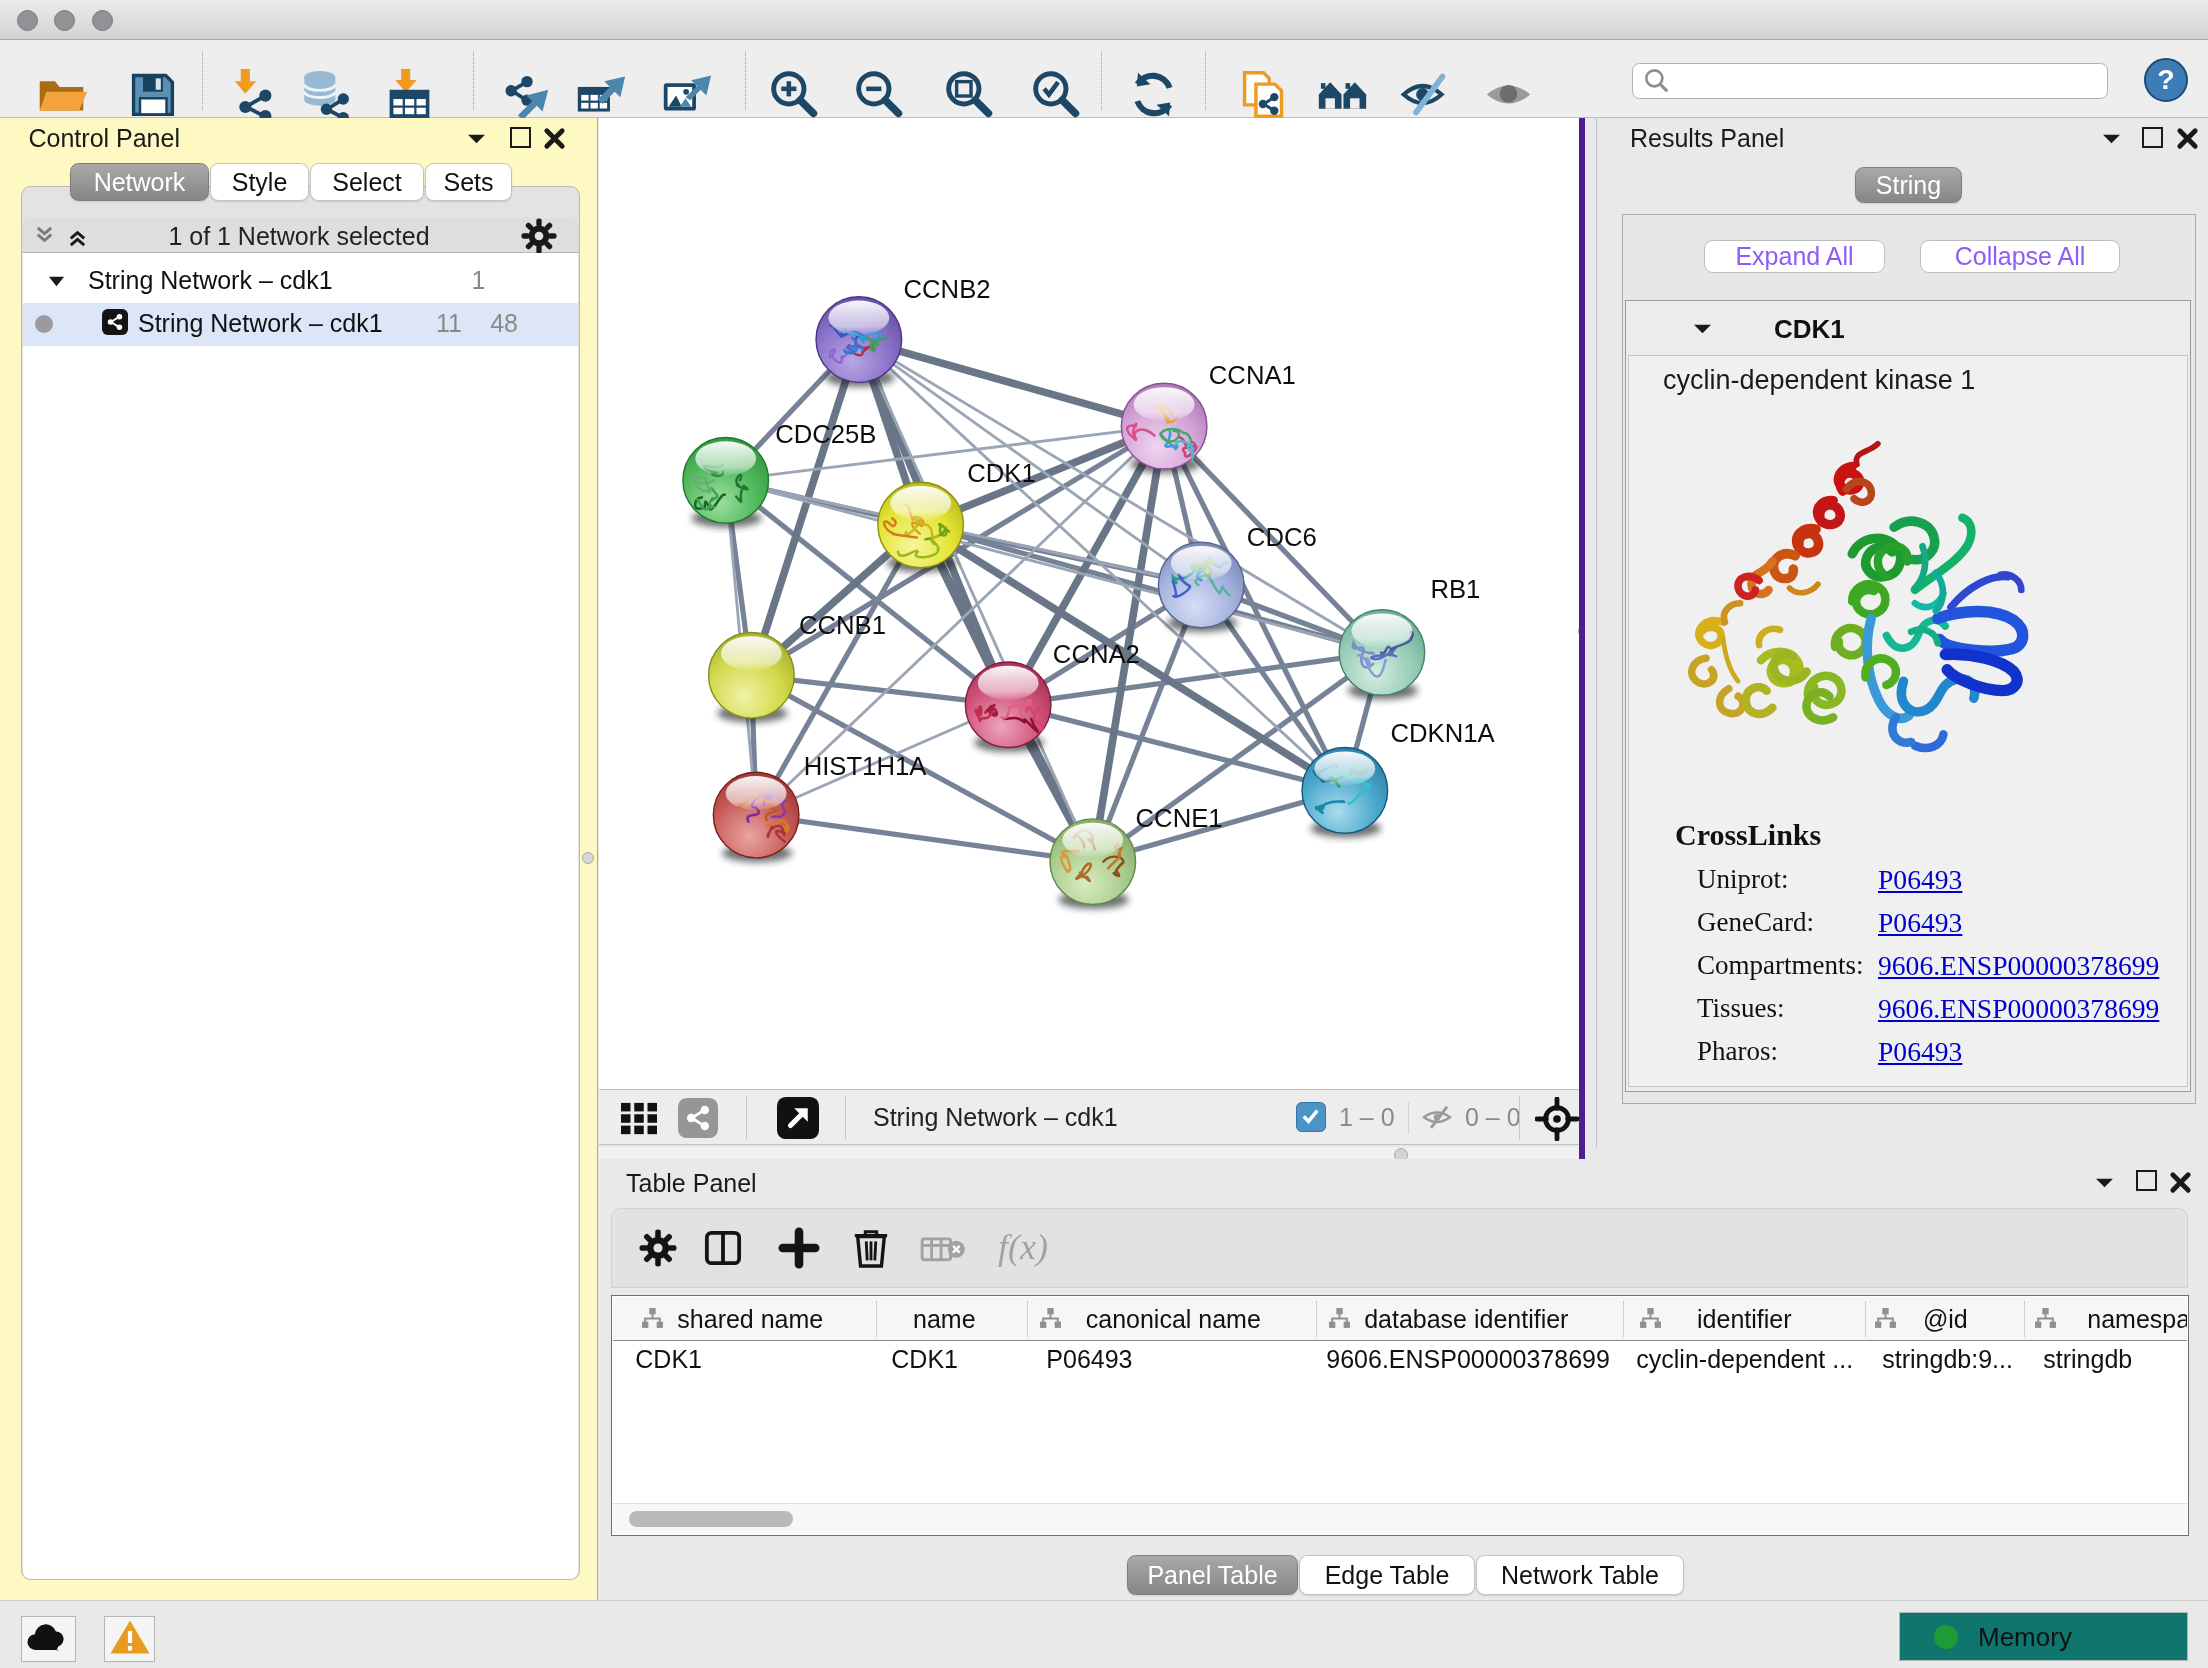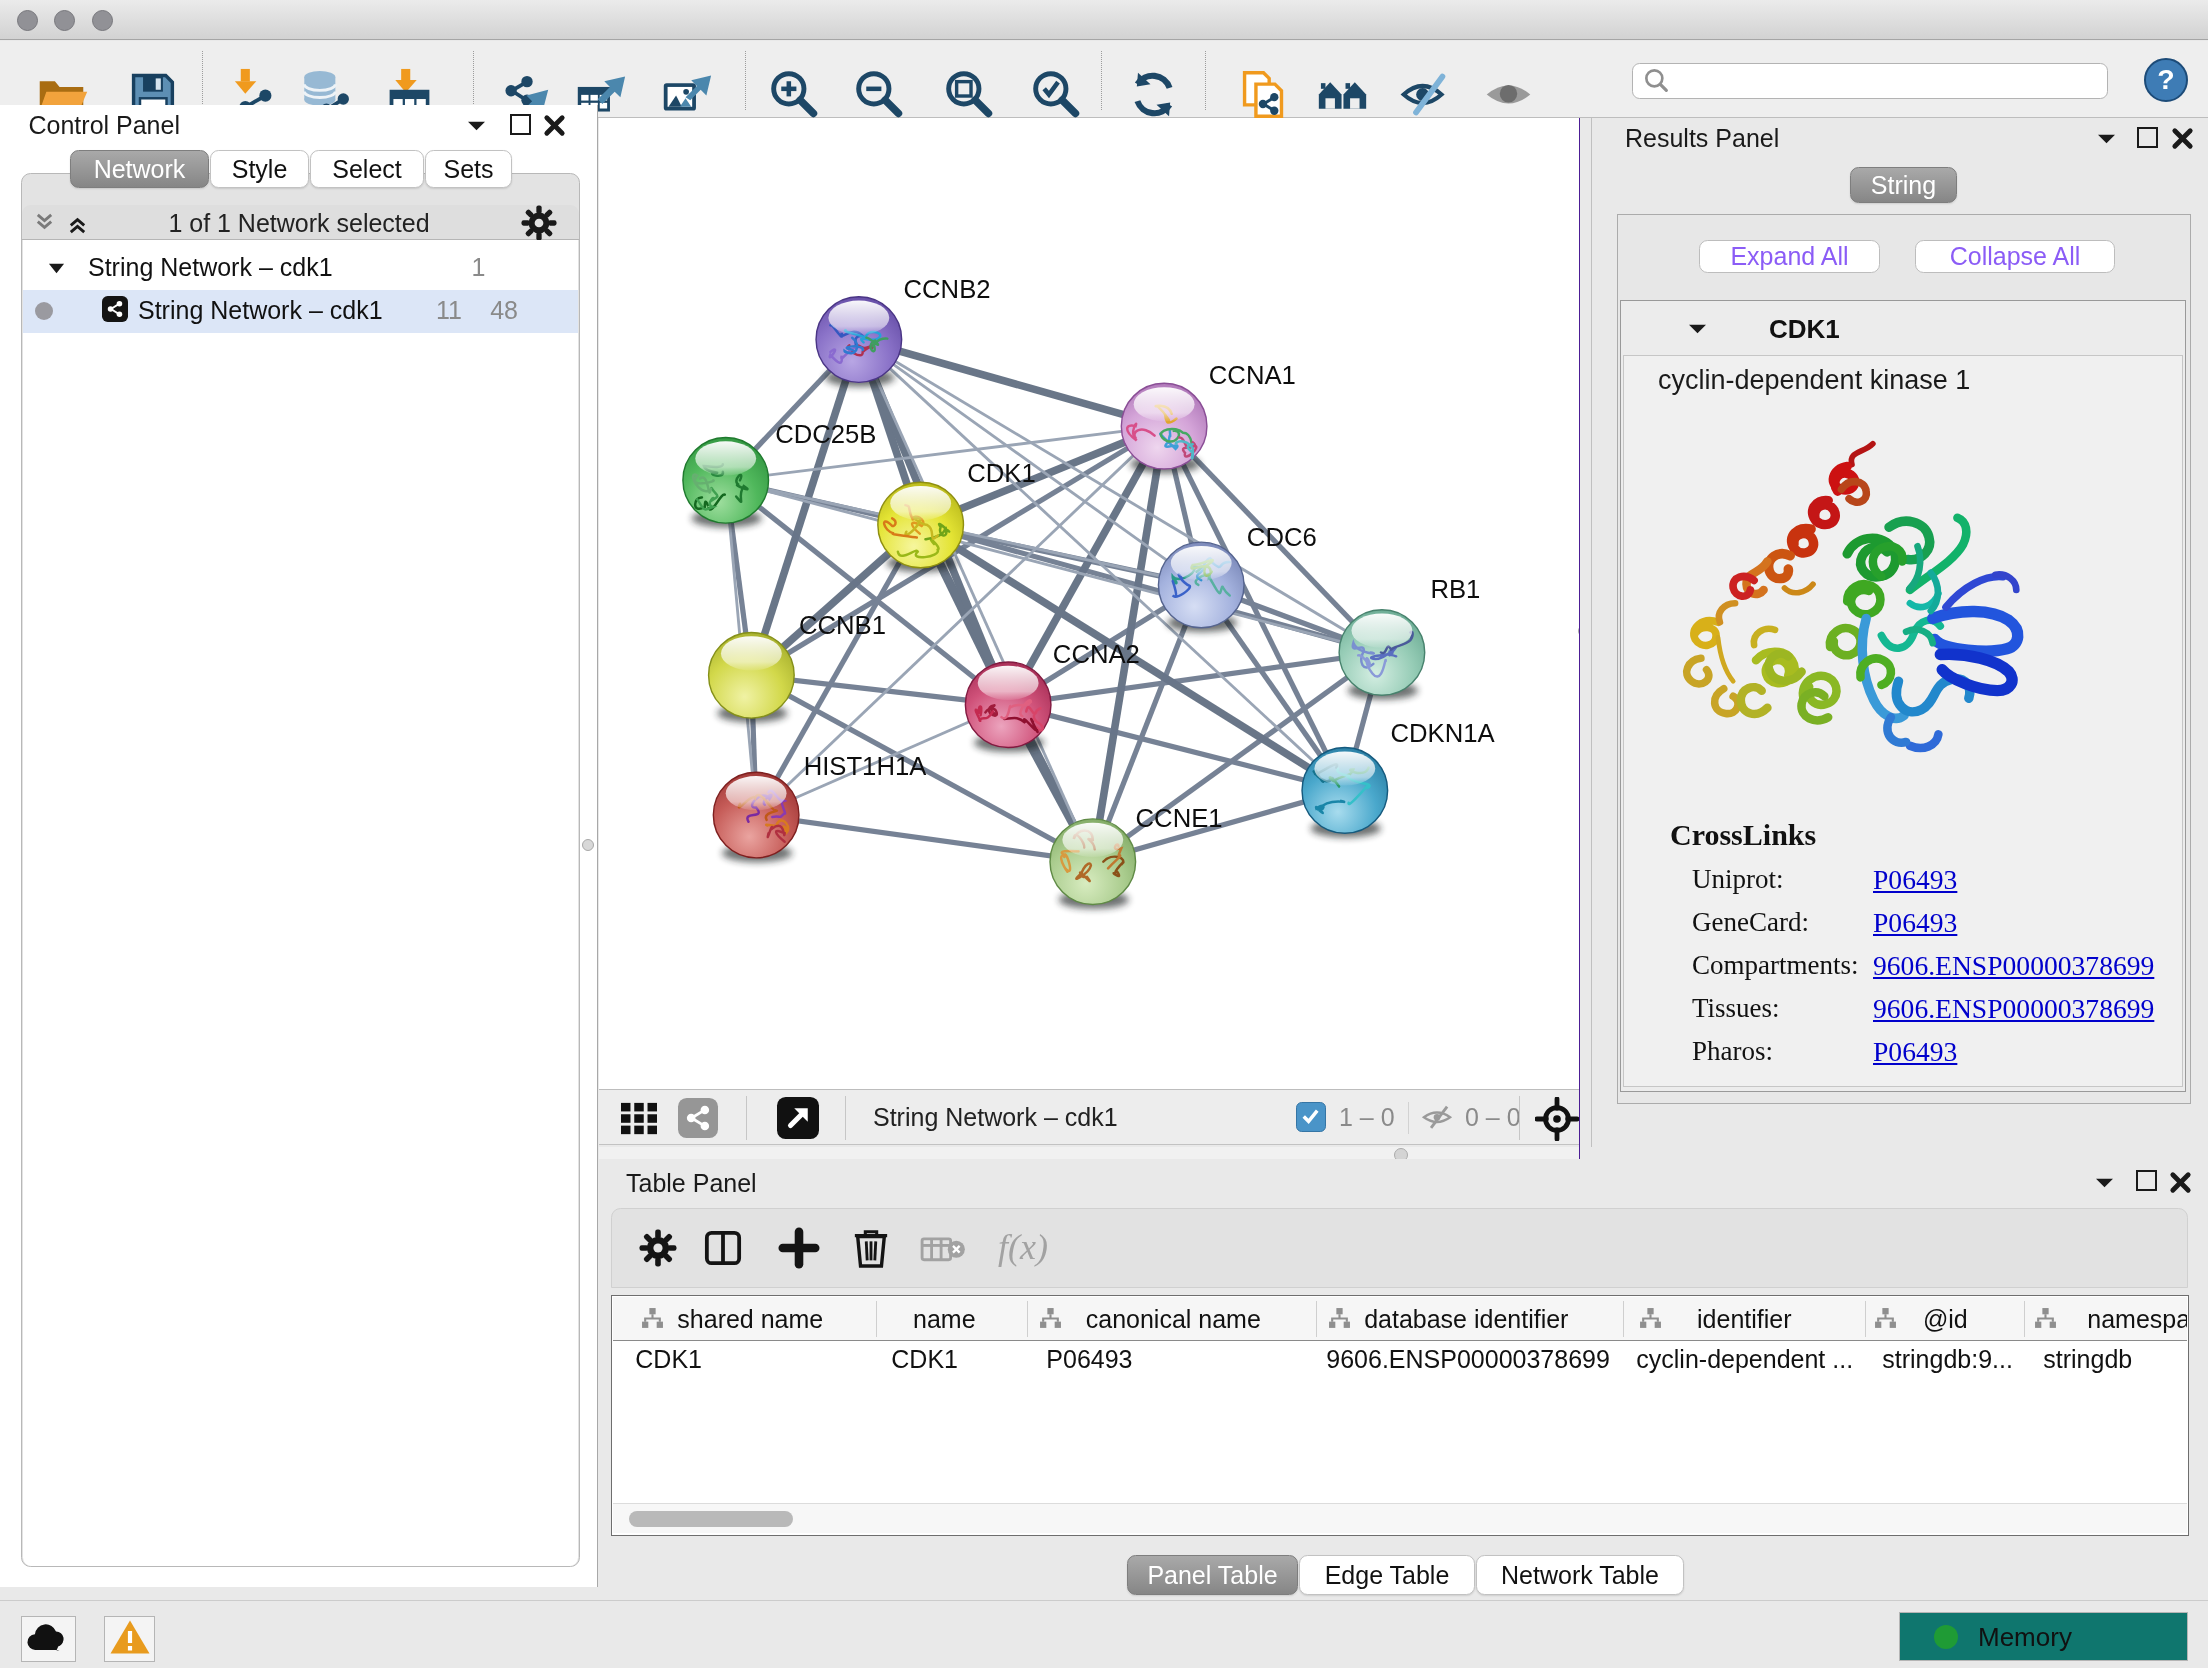--- a/index.html
+++ b/index.html
@@ -199,21 +199,21 @@
     </div>
  <div id="searchbox">
       <svg width="32" height="32" style="position:absolute;left:7.6px;top:1px" viewBox="0 0 24 24">
         <circle cx="10" cy="10" r="6" fill="none" stroke="#8f8f8f" stroke-width="2"></circle>
         <line x1="14.5" y1="14.5" x2="19" y2="19" stroke="#8f8f8f" stroke-width="2.4" stroke-linecap="round"></line>
       </svg>
     </div>
  <div id="helpbtn">?</div>
 </div>
 
-<div class="abs" style="left:0;top:105px;width:598px;height:1482px;background:#ffffff;border-right:1px solid #a8a8a8">
+<div class="abs" style="left:0;top:118px;width:598px;height:1482px;background:#fef9c3;border-right:1px solid #a8a8a8">
  <div class="abs ptitle" style="left:28.5px;top:5.7px">Control Panel</div>
  <div class="abs wctl" style="left:464px;top:12.4px">
       <svg width="25" height="17" viewBox="0 0 26 18">
         <path d="M4 5 L13 14 L22 5 Z" fill="#1a1a1a"></path>
       </svg>
     </div>
  <div class="abs" style="left:510px;top:8.6px;width:21px;height:21px;border:2.9px solid #1a1a1a"></div>
  <div class="abs wctl" style="left:542px;top:7.6px">
       <svg width="25" height="25" viewBox="0 0 26 26">
         <g stroke="#1a1a1a" stroke-width="5" stroke-linecap="round">
@@ -608,21 +608,21 @@
           <line x1="34" y1="23" x2="44" y2="23"></line>
         </g>
         <circle cx="23" cy="23" r="4" fill="#111"></circle>
       </svg>
     </div>
 </div>
 <div class="abs" style="left:599px;top:1147px;width:1609px;height:12.4px;background:#f1f1f1"></div>
 <div class="abs" style="left:1394px;top:1148px;width:14.3px;height:14.3px;border-radius:50%;background:#d4d4d4;border:1px solid #ababab"></div>
 <div class="abs" style="left:1578px;top:625px;width:12.4px;height:12.4px;border-radius:50%;background:#d8d8d8;border:1px solid #a8a8a8"></div>
 
-<div class="abs" style="left:1579px;top:118px;width:630px;height:1041px;background:#e9e9e9;border-left:1px solid #4c1d95">
+<div class="abs" style="left:1579px;top:118px;width:630px;height:1041px;background:#e9e9e9;border-left:6px solid #4c1d95">
  <div class="abs" style="left:10.5px;top:0;height:1029px;border-left:1px solid #c0c0c0"></div>
  <div class="abs ptitle" style="left:45px;top:5.7px">Results Panel</div>
  <div class="abs wctl" style="left:514px;top:12.4px">
       <svg width="25" height="17" viewBox="0 0 26 18">
         <path d="M4 5 L13 14 L22 5 Z" fill="#1a1a1a"></path>
       </svg>
     </div>
  <div class="abs" style="left:557px;top:8.6px;width:21px;height:21px;border:2.9px solid #1a1a1a"></div>
  <div class="abs wctl" style="left:590px;top:7.6px">
       <svg width="25" height="25" viewBox="0 0 26 26">

